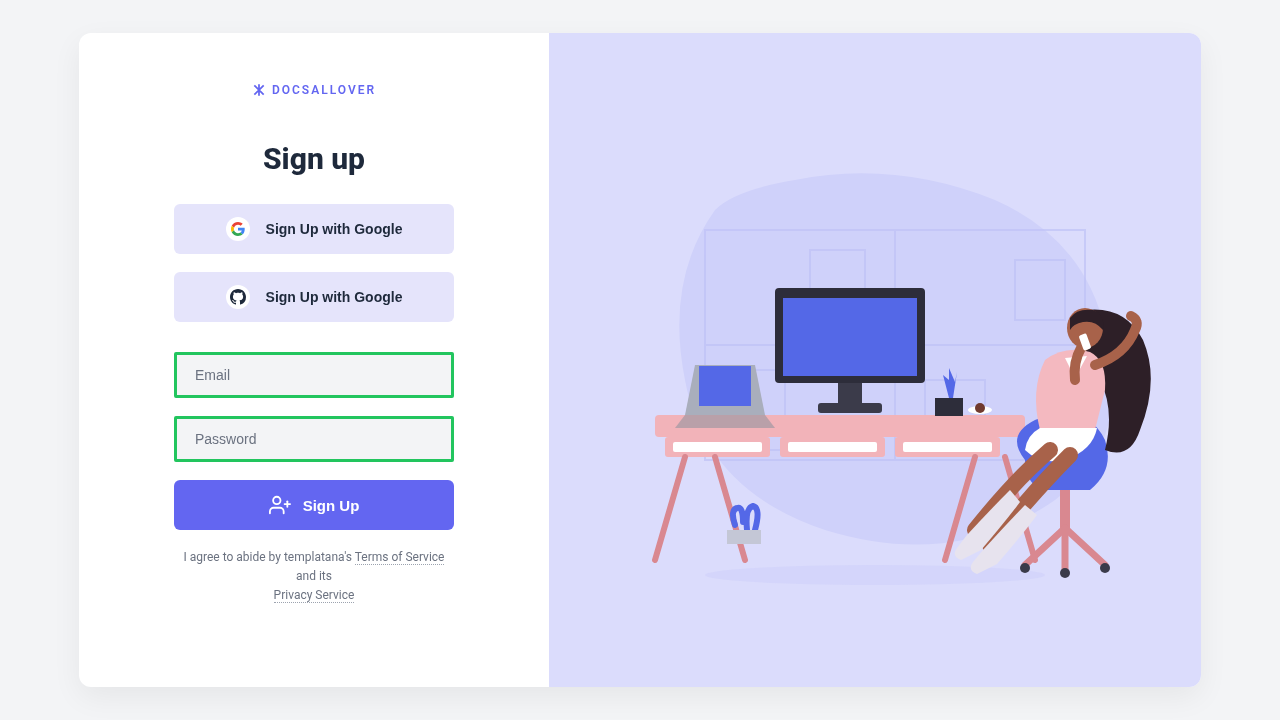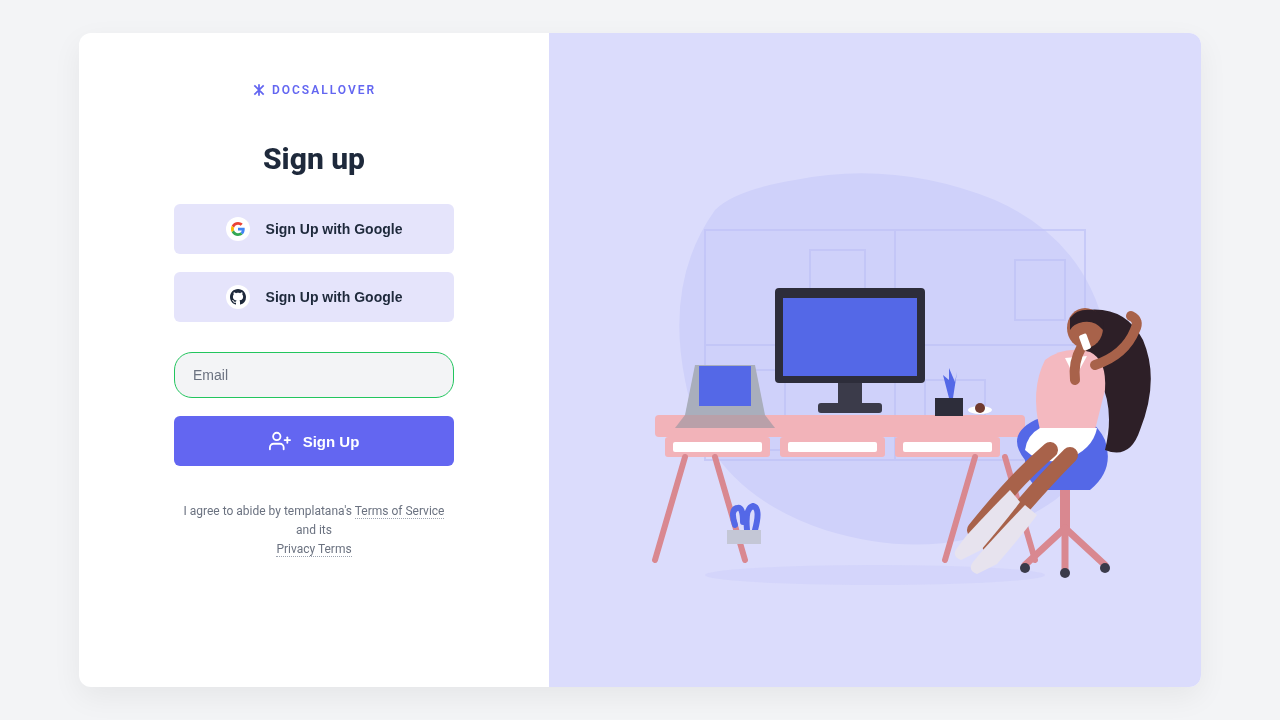--- a/index.html
+++ b/index.html
@@ -98,44 +98,43 @@
     font-weight: 500;
   }
   .form-col {
     width: 280px;
     display: flex;
     flex-direction: column;
     gap: 18px;
   }
   .text-input {
     height: 46px;
-    border: 1px solid #22c55e;
+    border: 3px solid #22c55e;
     background: #f3f4f6;
-    border-radius: 18px;
+    border-radius: 2px;
     padding: 0 18px;
     font-size: 14px;
     color: #374151;
   }
   .text-input::placeholder { color: #6b7280; }
   .submit-btn {
     height: 50px;
     background: #6366f1;
     border: none;
     border-radius: 6px;
     color: #fff;
     font-size: 15px;
     font-weight: 600;
     display: flex;
     align-items: center;
     justify-content: center;
     gap: 12px;
     cursor: pointer;
   }
   .legal {
-    margin-top: 18px;
     font-size: 12px;
     color: #6b7280;
     text-align: center;
     line-height: 1.6;
   }
   .legal a {
     color: #6b7280;
     text-decoration: none;
     border-bottom: 1px dotted #9ca3af;
     cursor: pointer;
@@ -184,32 +183,33 @@
             <path d="M8 0C3.58 0 0 3.58 0 8c0 3.54 2.29 6.53 5.47 7.59.4.07.55-.17.55-.38 0-.19-.01-.82-.01-1.49-2.01.37-2.53-.49-2.69-.94-.09-.23-.48-.94-.82-1.13-.28-.15-.68-.52-.01-.53.63-.01 1.08.58 1.23.82.72 1.21 1.87.87 2.33.66.07-.52.28-.87.51-1.07-1.78-.2-3.64-.89-3.64-3.95 0-.87.31-1.59.82-2.15-.08-.2-.36-1.02.08-2.12 0 0 .67-.21 2.2.82.64-.18 1.32-.27 2-.27.68 0 1.36.09 2 .27 1.53-1.04 2.2-.82 2.2-.82.44 1.1.16 1.92.08 2.12.51.56.82 1.27.82 2.15 0 3.07-1.87 3.75-3.65 3.95.29.25.54.73.54 1.48 0 1.07-.01 1.93-.01 2.2 0 .21.15.46.55.38A8.013 8.013 0 0016 8c0-4.42-3.58-8-8-8z"></path>
           </svg>
         </span>
         <span>Sign Up with Google</span>
       </button>
     </div>
 
 
     <div class="form-col">
       <input type="email" class="text-input" placeholder="Email" style="">
+      <input type="password" class="text-input" placeholder="Password" style="">
       <button class="submit-btn">
         <svg width="22" height="22" viewBox="0 0 24 24" fill="none" stroke="#fff" stroke-width="2" stroke-linecap="round" stroke-linejoin="round">
           <path d="M16 21v-2a4 4 0 0 0-4-4H5a4 4 0 0 0-4 4v2"></path>
           <circle cx="8.5" cy="7" r="4"></circle>
           <line x1="20" y1="8" x2="20" y2="14"></line>
           <line x1="23" y1="11" x2="17" y2="11"></line>
         </svg>
         <span>Sign Up</span>
       </button>
 
       <p class="legal">
-        <span>I agree to abide by templatana's </span><a>Terms of Service</a><span> and its </span><br><a>Privacy Terms</a>
+        <span>I agree to abide by templatana's </span><a>Terms of Service</a><span> and its </span><br><a>Privacy Service</a>
       </p>
     </div>
   </div>
 
   <div class="right">
     <svg width="560" height="460" viewBox="0 0 560 460">
 
       <path d="M120 80 Q70 150 90 250 Q110 360 230 400 Q360 440 460 370 Q540 310 510 200 Q490 110 400 70 Q300 30 200 50 Q140 60 120 80 Z" fill="#cfd1fa"></path>
 
       <g stroke="#bfc2f6" stroke-width="2" fill="none" opacity="0.7">

